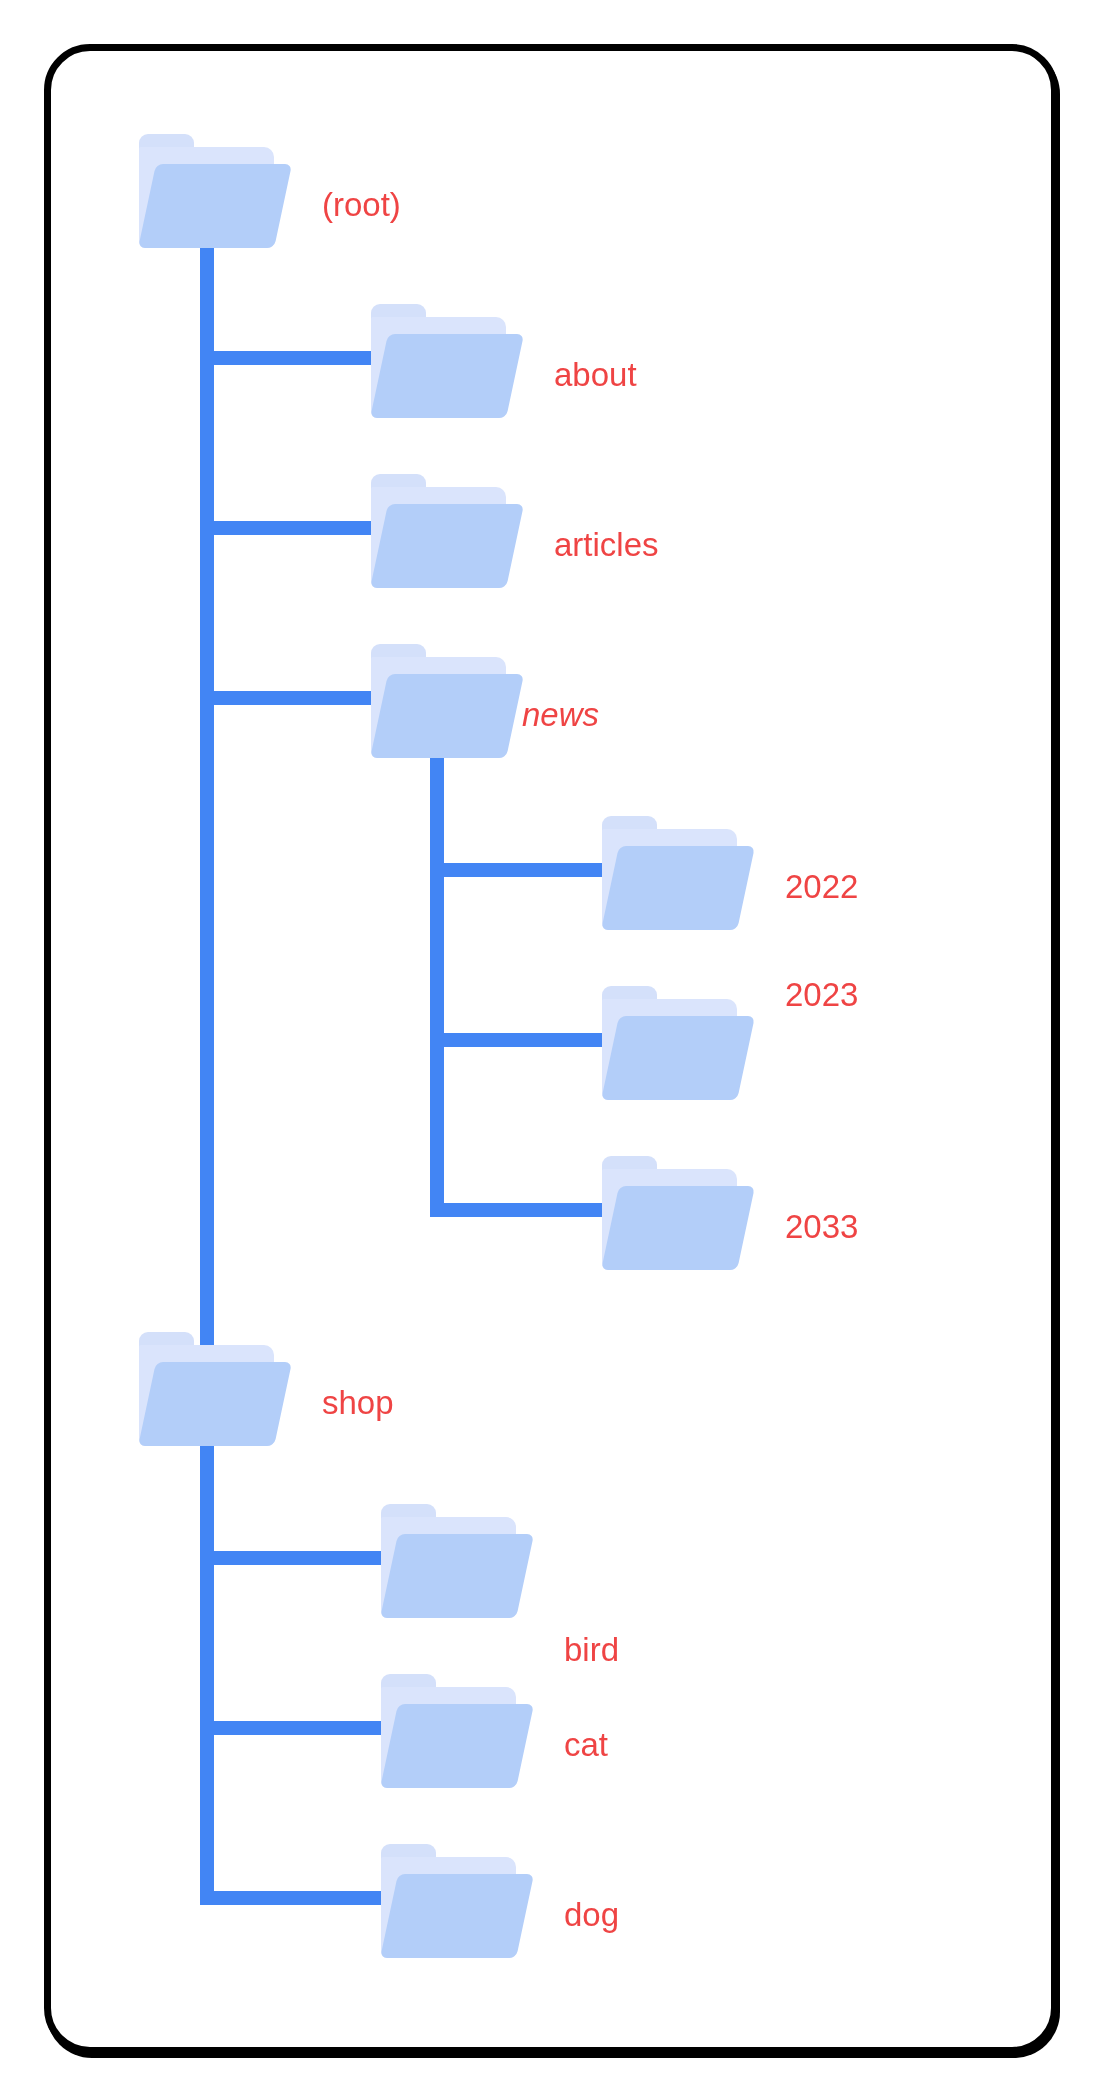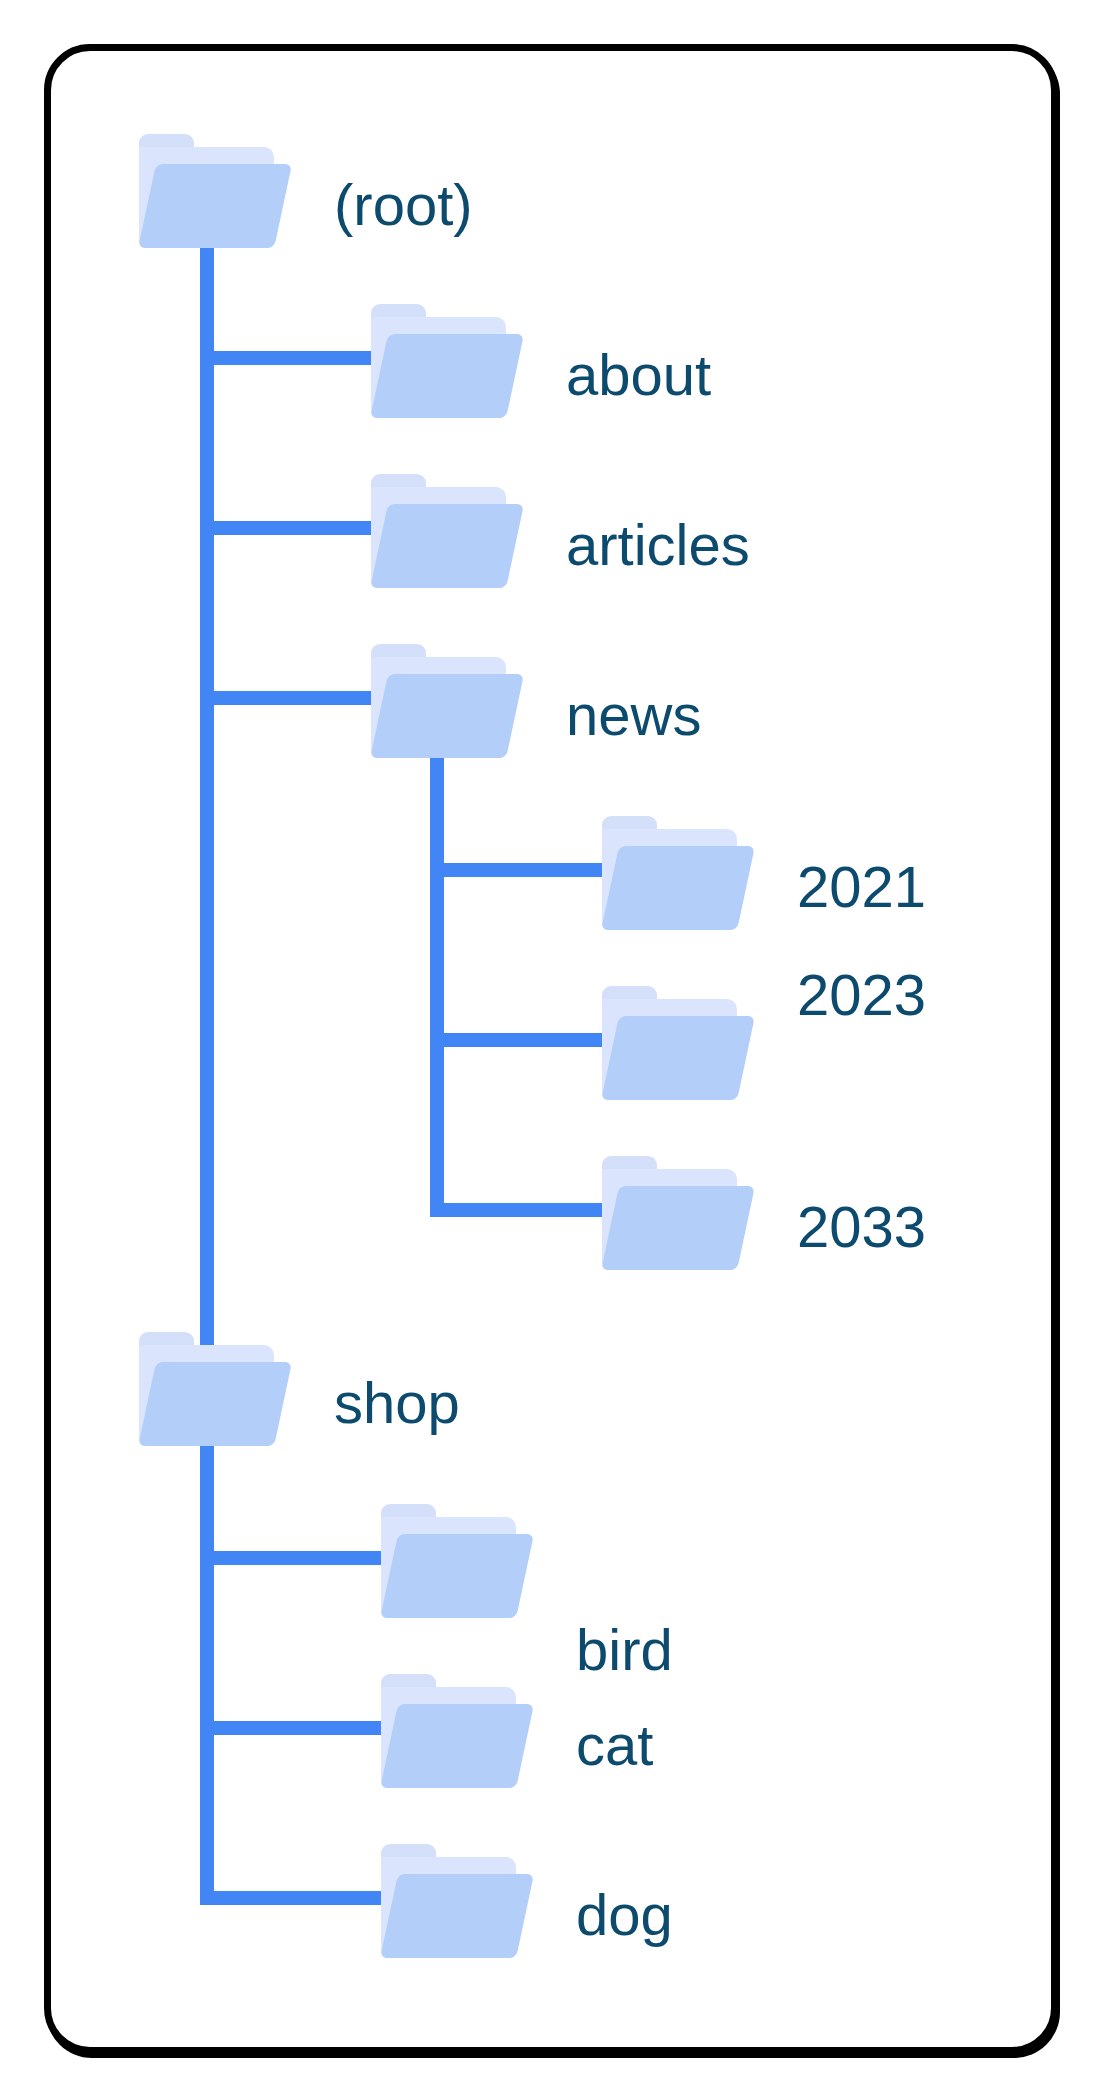--- a/index.html
+++ b/index.html
@@ -62,27 +62,26 @@
     top: 30px;
     width: 136px;
     height: 84px;
     background: #B3CEF9;
     border-radius: 7px;
     transform: skewX(-12deg);
     transform-origin: 0 0;
   }
   .node-label {
     position: absolute;
-    font-size: 58px;
+    font-size: 33px;
     line-height: 51px;
-    color: #0c4a6e;
+    color: #ef4444;
     white-space: nowrap;
     z-index: 3;
     letter-spacing: 0px;
-    margin-left: 12px;
   }
 </style>
 </head>
 <body>
 
 <div class="stage">
 
   <div class="card"></div>
 
   <div class="connector" style="left:200px; top:248px;  width:14px;  height:1657px;"></div>
@@ -149,22 +148,22 @@
   </div>
   <div class="folder" style="left:380px; top:1844px;">
     <div class="tab"></div>
     <div class="back"></div>
     <div class="front"></div>
   </div>
 
   <div class="node-label" style="left:322px; top:179px;">(root)</div>
   <div class="node-label" style="left:554px; top:349px;">about</div>
   <div class="node-label" style="left:554px; top:519px;">articles</div>
-  <div class="node-label" style="left:554px; top:689px;">news</div>
-  <div class="node-label" style="left:785px; top:861px;">2021</div>
+  <div class="node-label" style="left:522px; top:689px;font-style:italic;">news</div>
+  <div class="node-label" style="left:785px; top:861px;">2022</div>
   <div class="node-label" style="left:785px; top:969px;">2023</div>
   <div class="node-label" style="left:785px; top:1201px;">2033</div>
   <div class="node-label" style="left:322px; top:1377px;">shop</div>
   <div class="node-label" style="left:564px; top:1624px;">bird</div>
   <div class="node-label" style="left:564px; top:1719px;text-align:right;">cat</div>
   <div class="node-label" style="left:564px; top:1889px;text-align:right;">dog</div>
 
 </div>
 
 </body></html>

